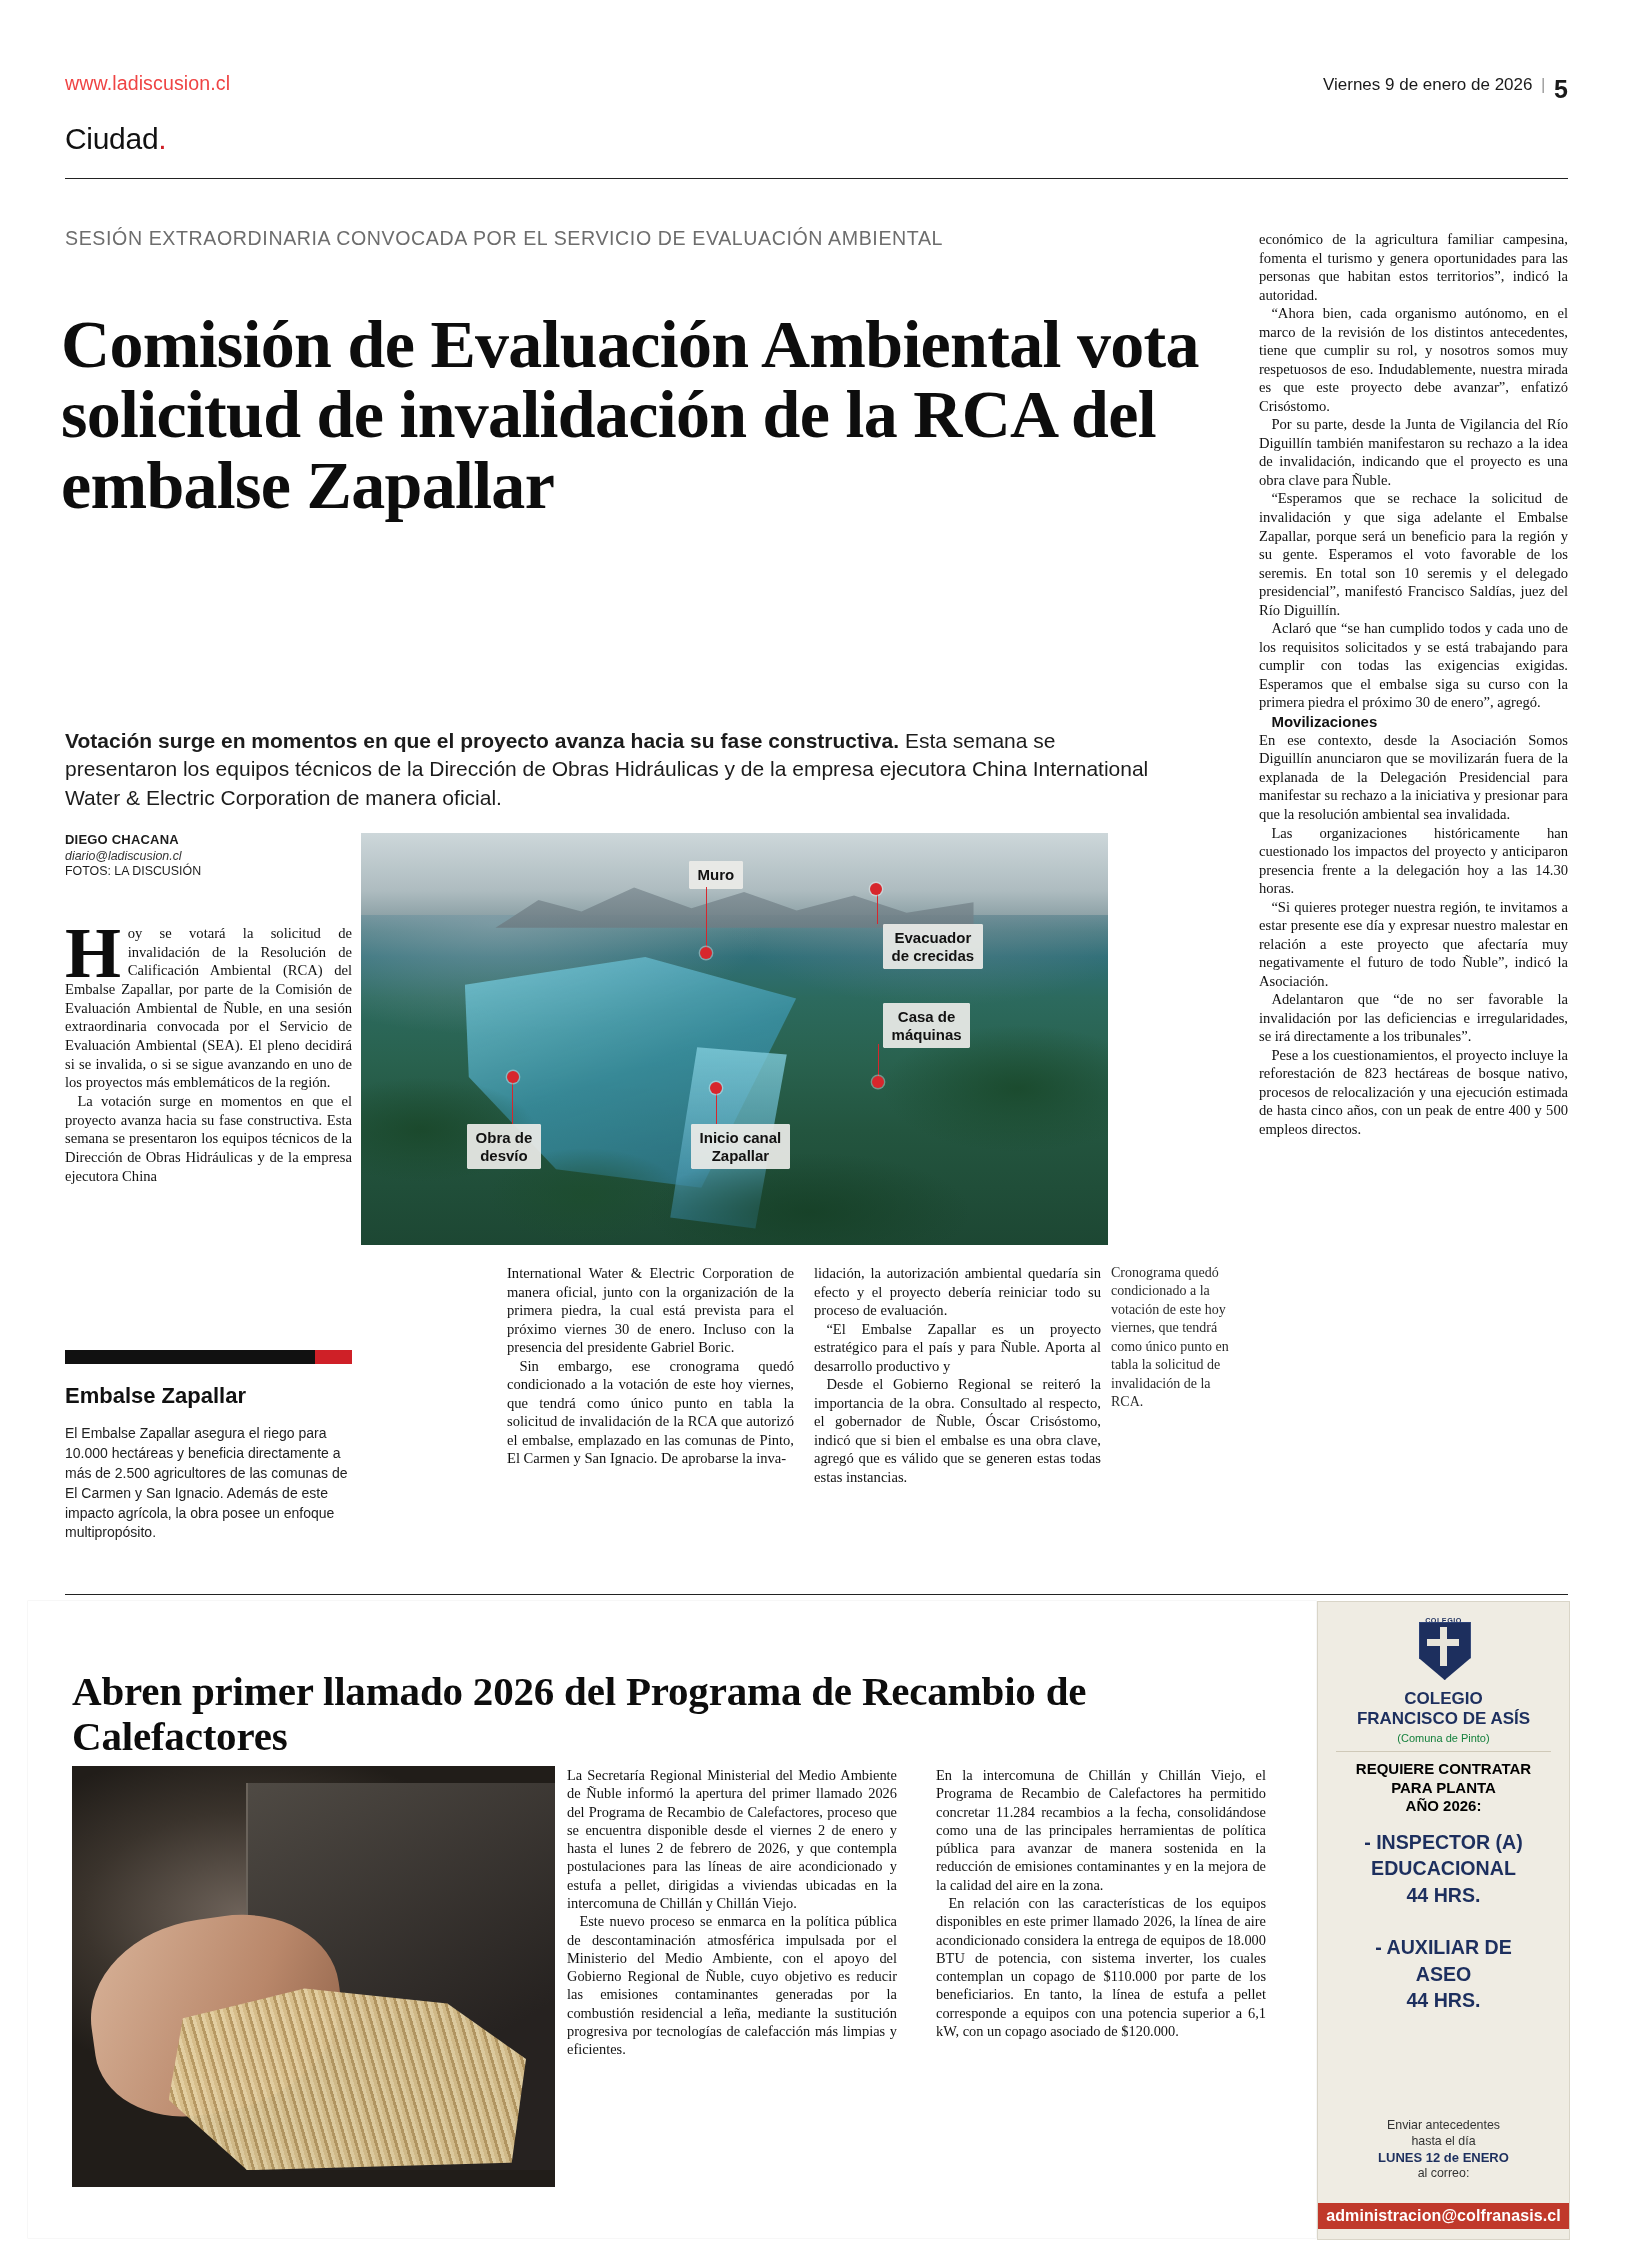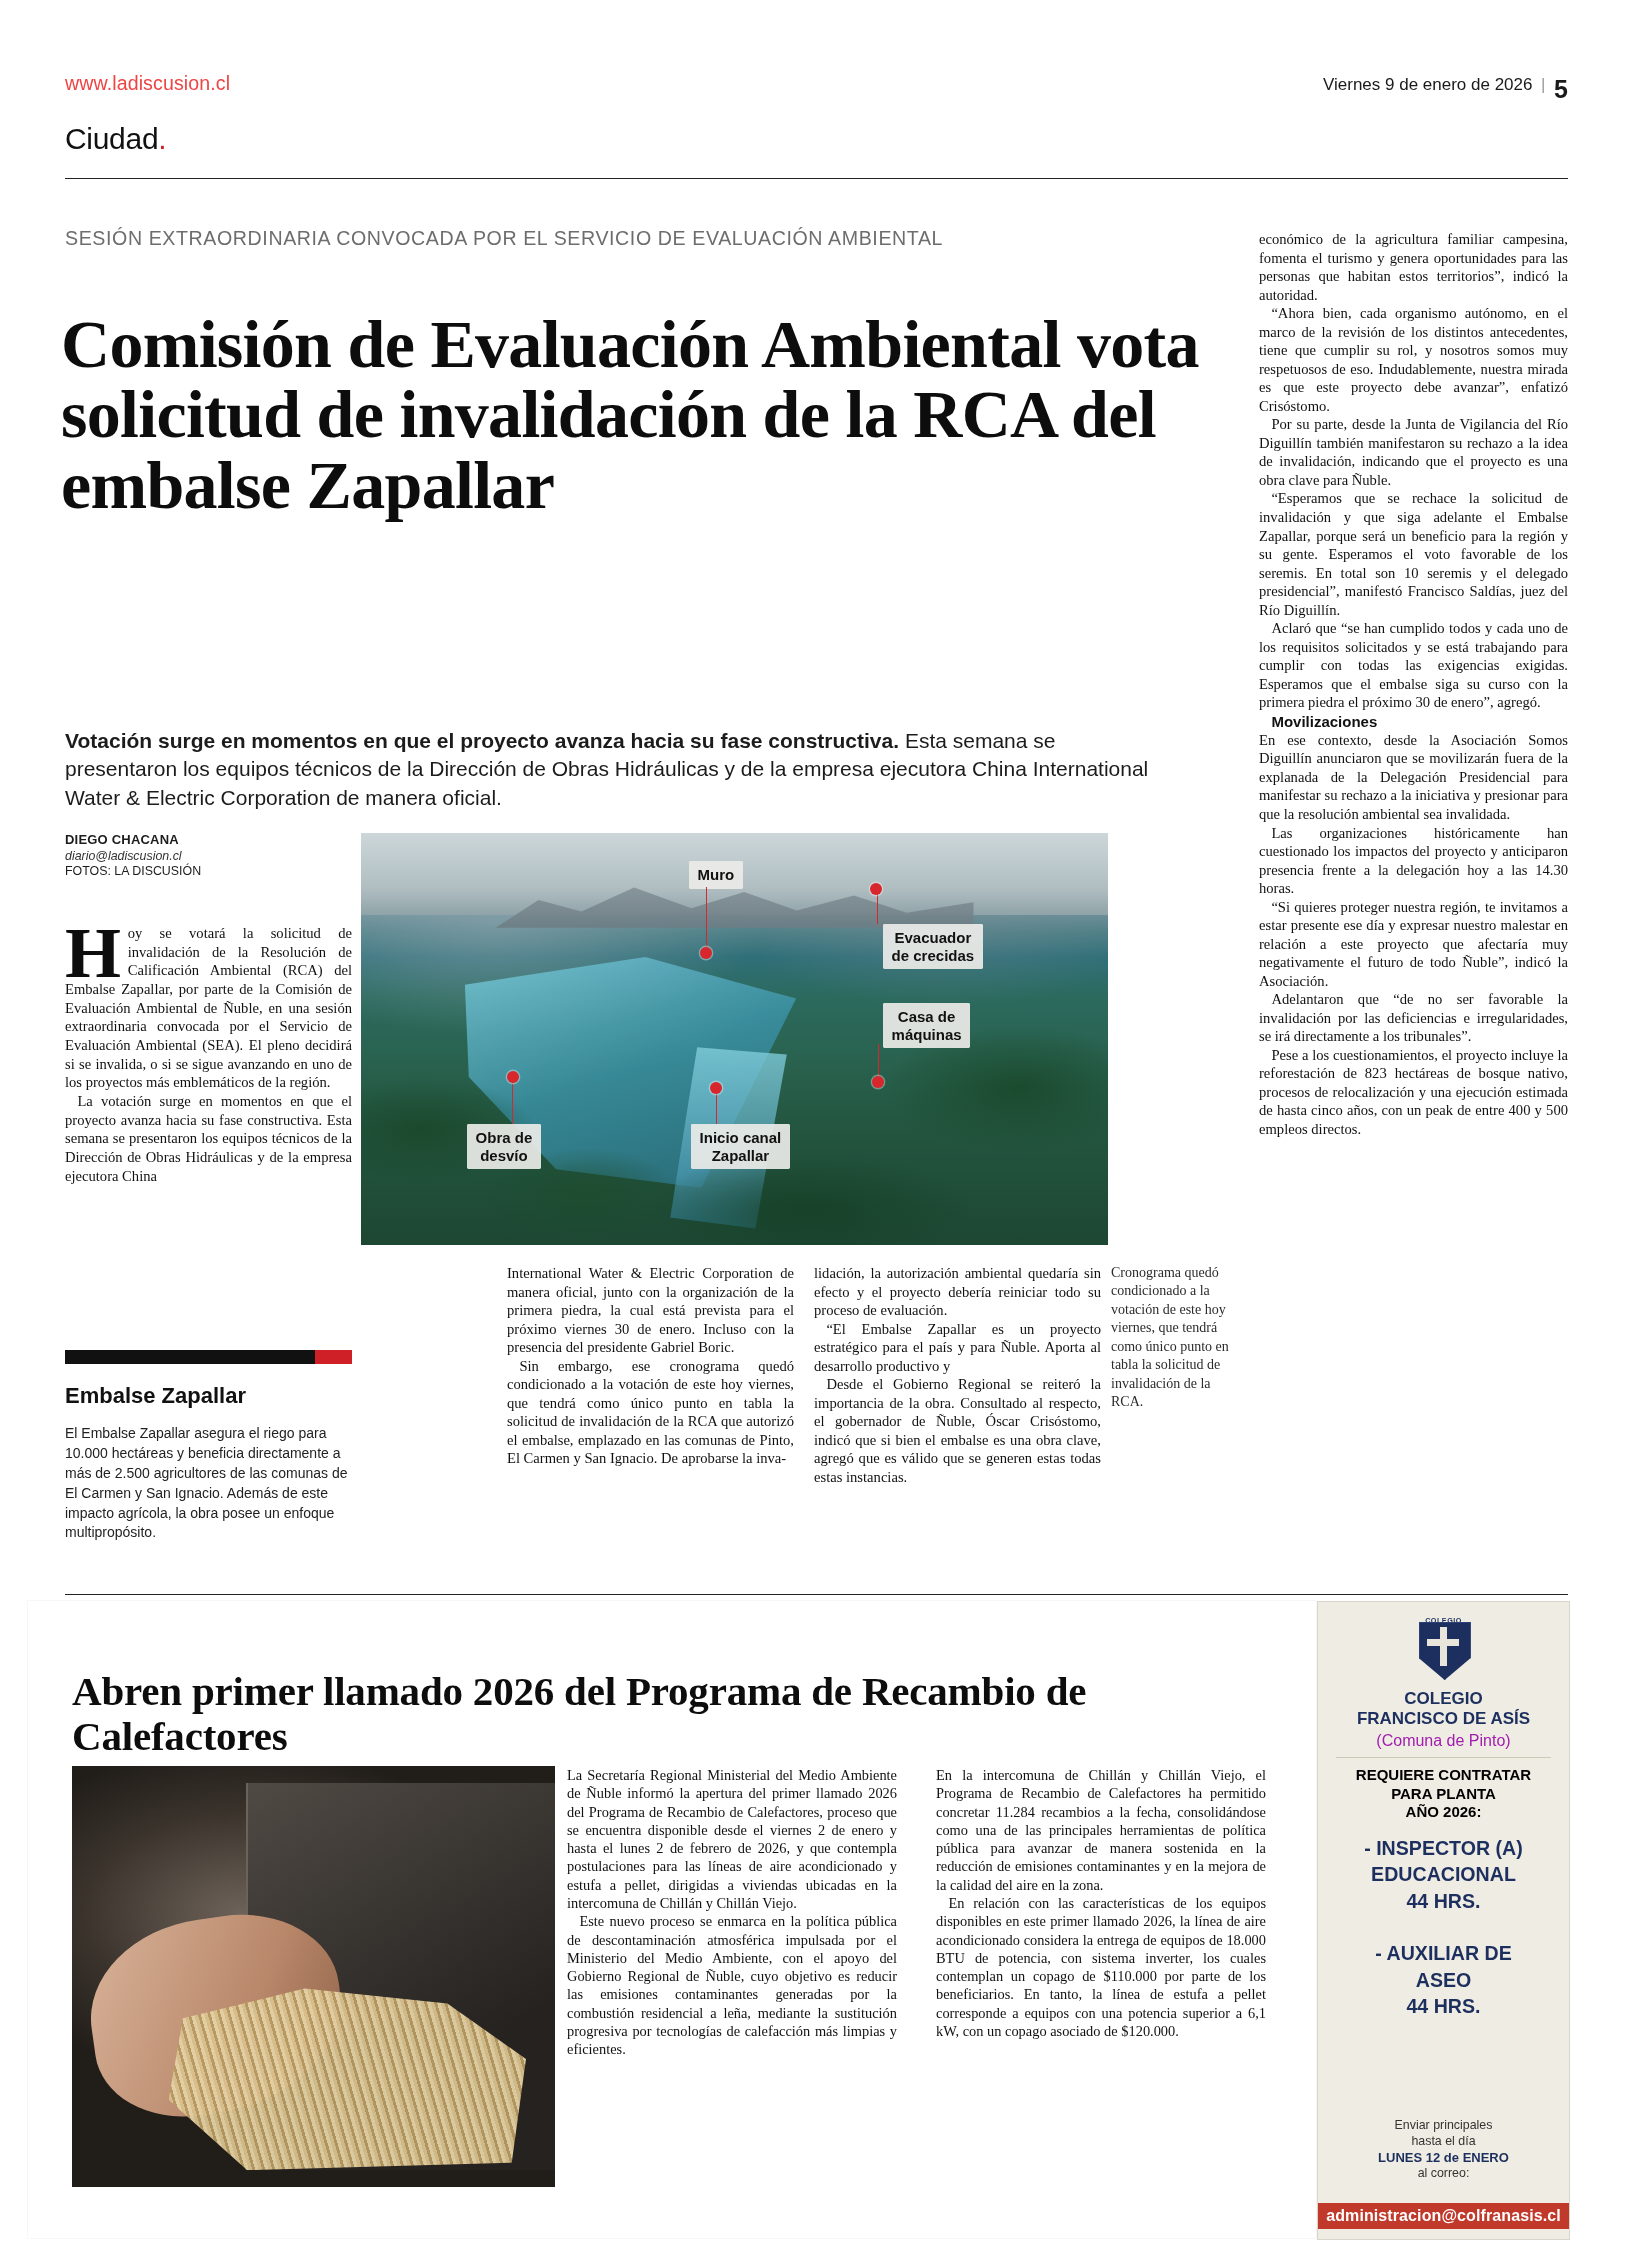--- a/index.html
+++ b/index.html
@@ -246,21 +246,21 @@
   }
   .crest-cross-v { position:absolute; left:28px; top:12.4px; width:6.7px; height:39px; background:#e8e5da; }
   .crest-cross-h { position:absolute; left:15.3px; top:25px; width:32px; height:6.7px; background:#e8e5da; }
   .crest-top {
     position:absolute; left:10.5px; top:1.9px; width:42px; height:10.5px;
     color:#1d2f5e; font-size:7.2px; font-weight:700; letter-spacing:0.5px;
   }
   .ad-school {
     color:#1d2f5e; font-weight:700; font-size:17px; line-height:1.16; margin-top:1.9px;
   }
-  .ad-comuna { color:#a21caf; font-size:16px; margin-top:2.9px; }
+  .ad-comuna { color:#15803d; font-size:11px; margin-top:2.9px; }
   .ad-divider { width:86%; height:1px; background:#cfc9b8; margin:7.7px auto; }
   .ad-requiere { color:#000000; font-weight:700; font-size:15px; line-height:1.25; }
   .ad-jobs { color:#1d2f5e; font-weight:700; font-size:19.6px; line-height:1.35; margin-top:12.4px; }
   .ad-foot {
     position:absolute; left:0; right:0; bottom:10.5px;
   }
   .ad-send { color:#333; font-size:12.4px; line-height:1.35; }
   .ad-date { font-weight:700; color:#1d2f5e; font-size:13px; }
   .ad-mail {
     margin-top:21px; background:#c0392b; color:#fff;
@@ -410,21 +410,21 @@
 PARA PLANTA
 AÑO 2026:</div>
     <div class="ad-jobs" style="white-space:pre-line;">- INSPECTOR (A)
 EDUCACIONAL
 44 HRS.
 
 - AUXILIAR DE
 ASEO
 44 HRS.</div>
     <div class="ad-foot">
-      <div class="ad-send" style="white-space:pre-line;">Enviar principales
+      <div class="ad-send" style="white-space:pre-line;">Enviar antecedentes
 hasta el día</div>
       <div class="ad-date">LUNES 12 de ENERO</div>
       <div class="ad-send">al correo:</div>
       <div class="ad-mail">administracion@colfranasis.cl</div>
     </div>
   </div>
 
 </div>
 
 

